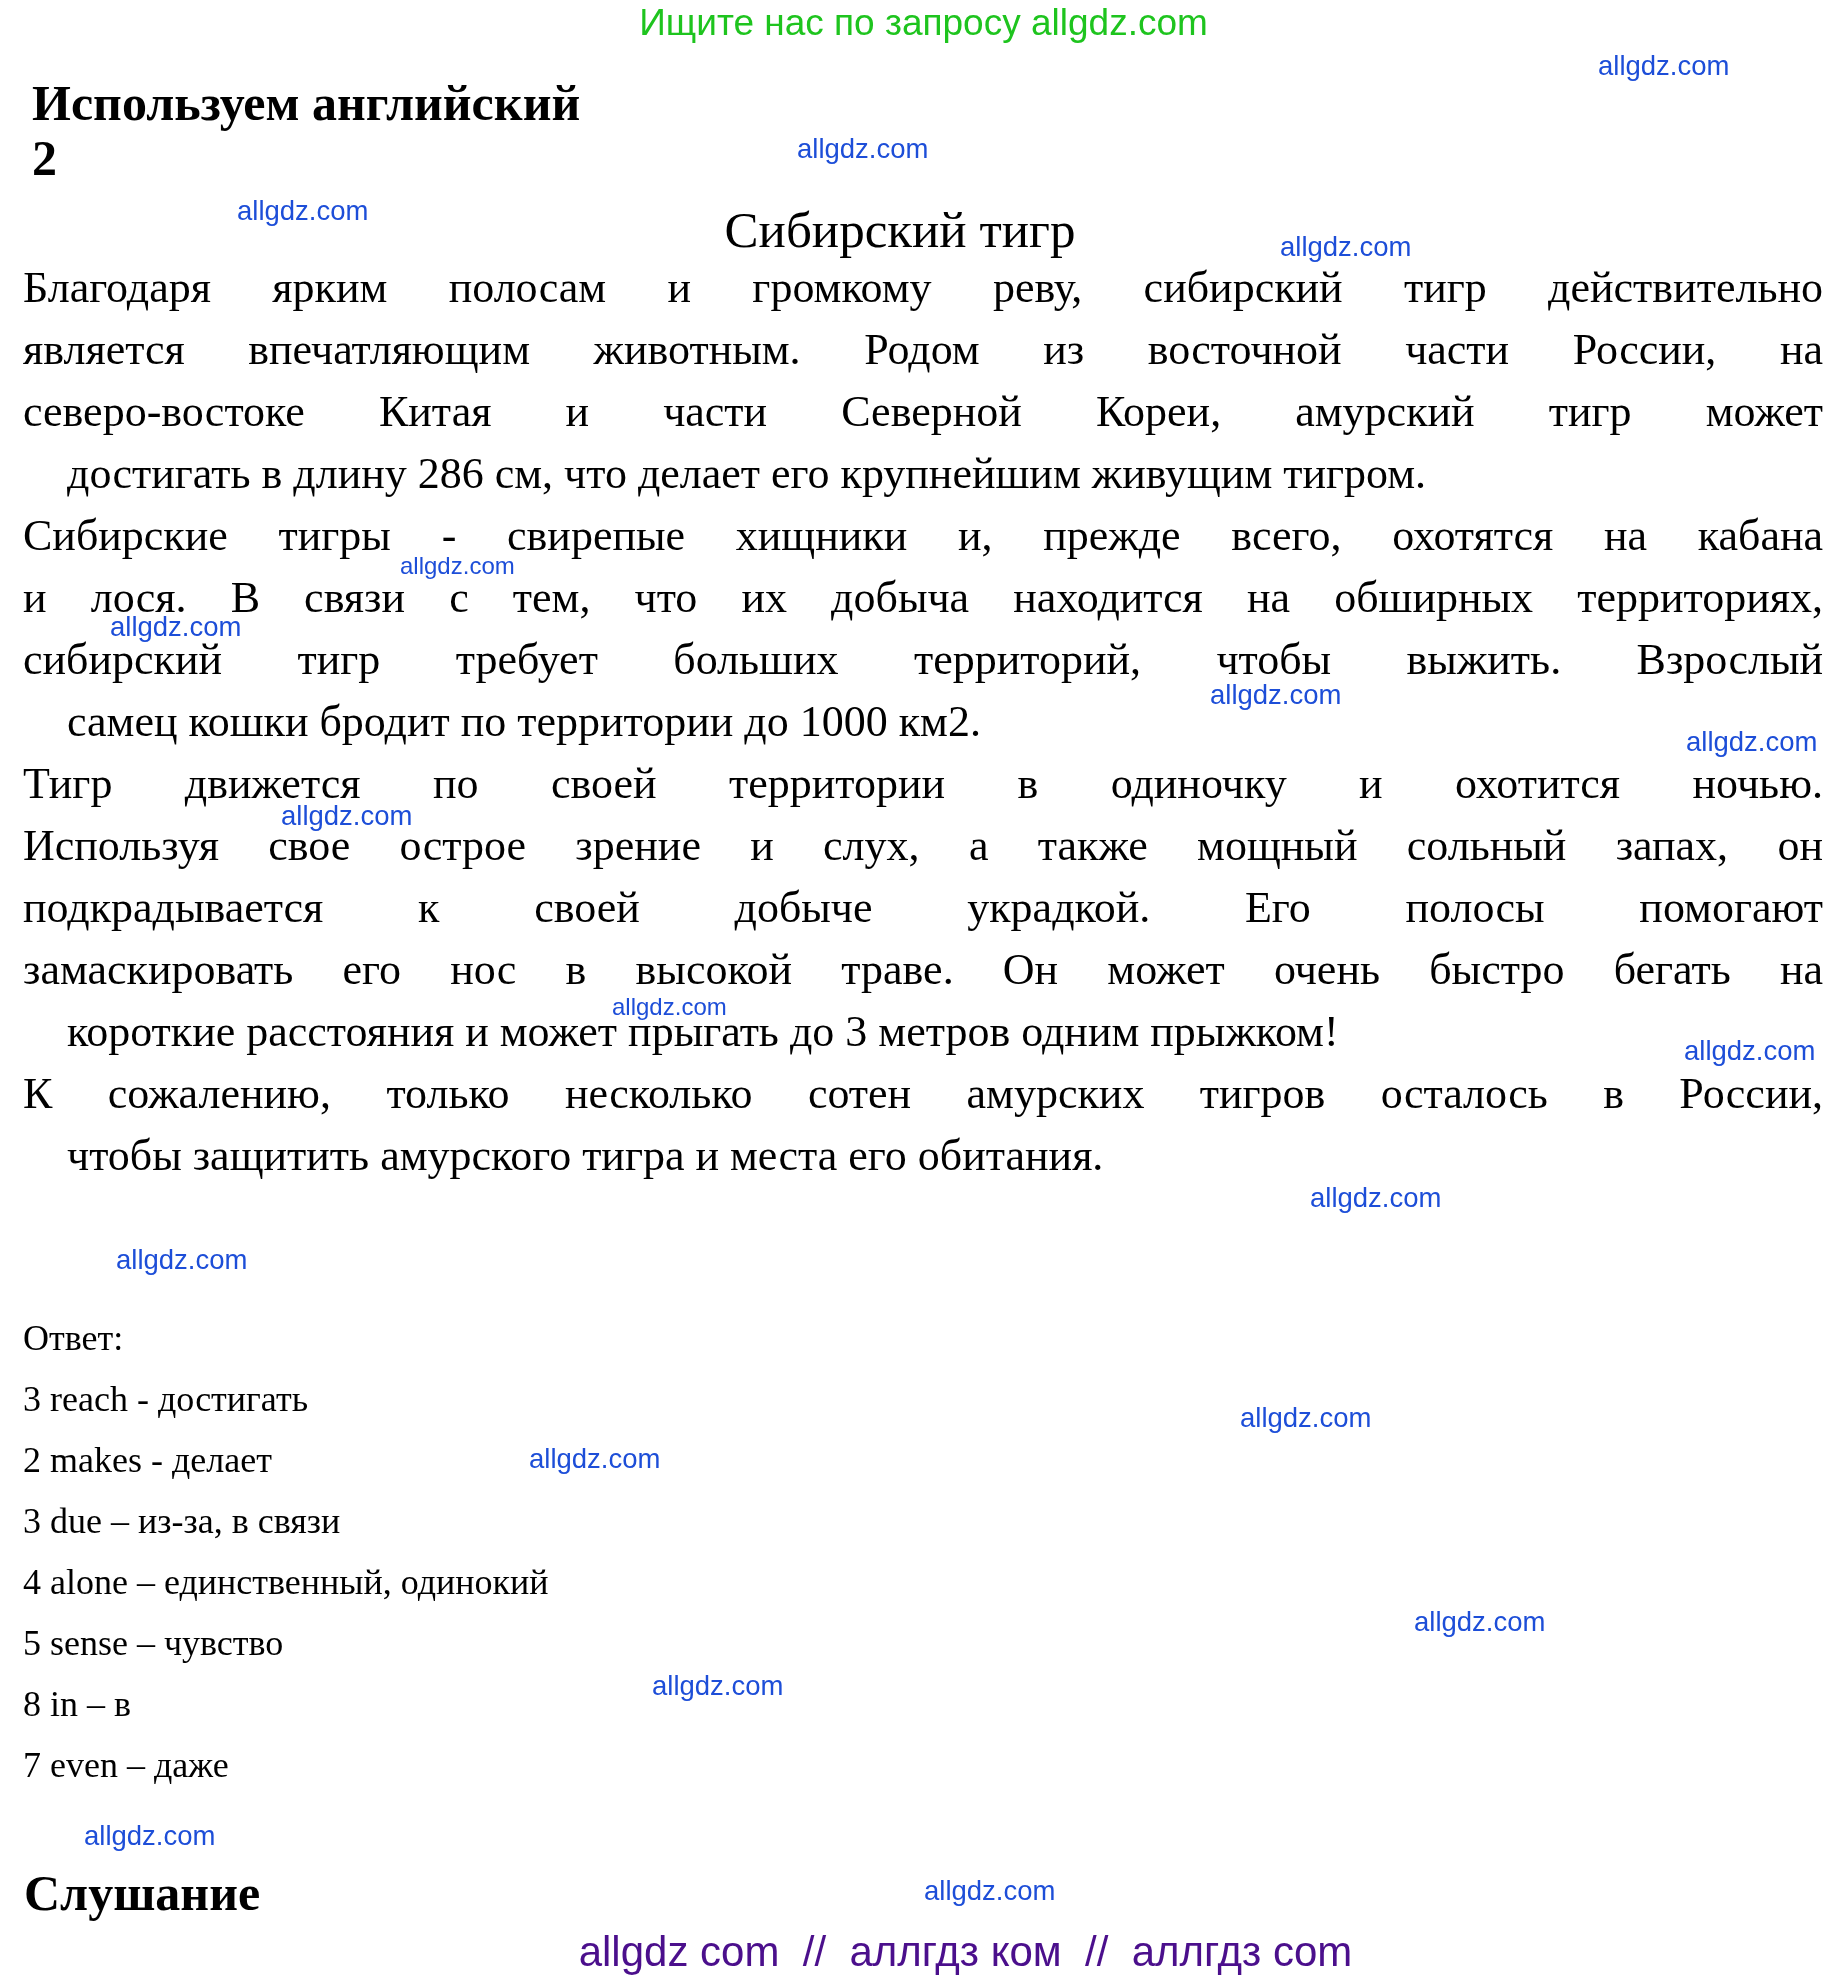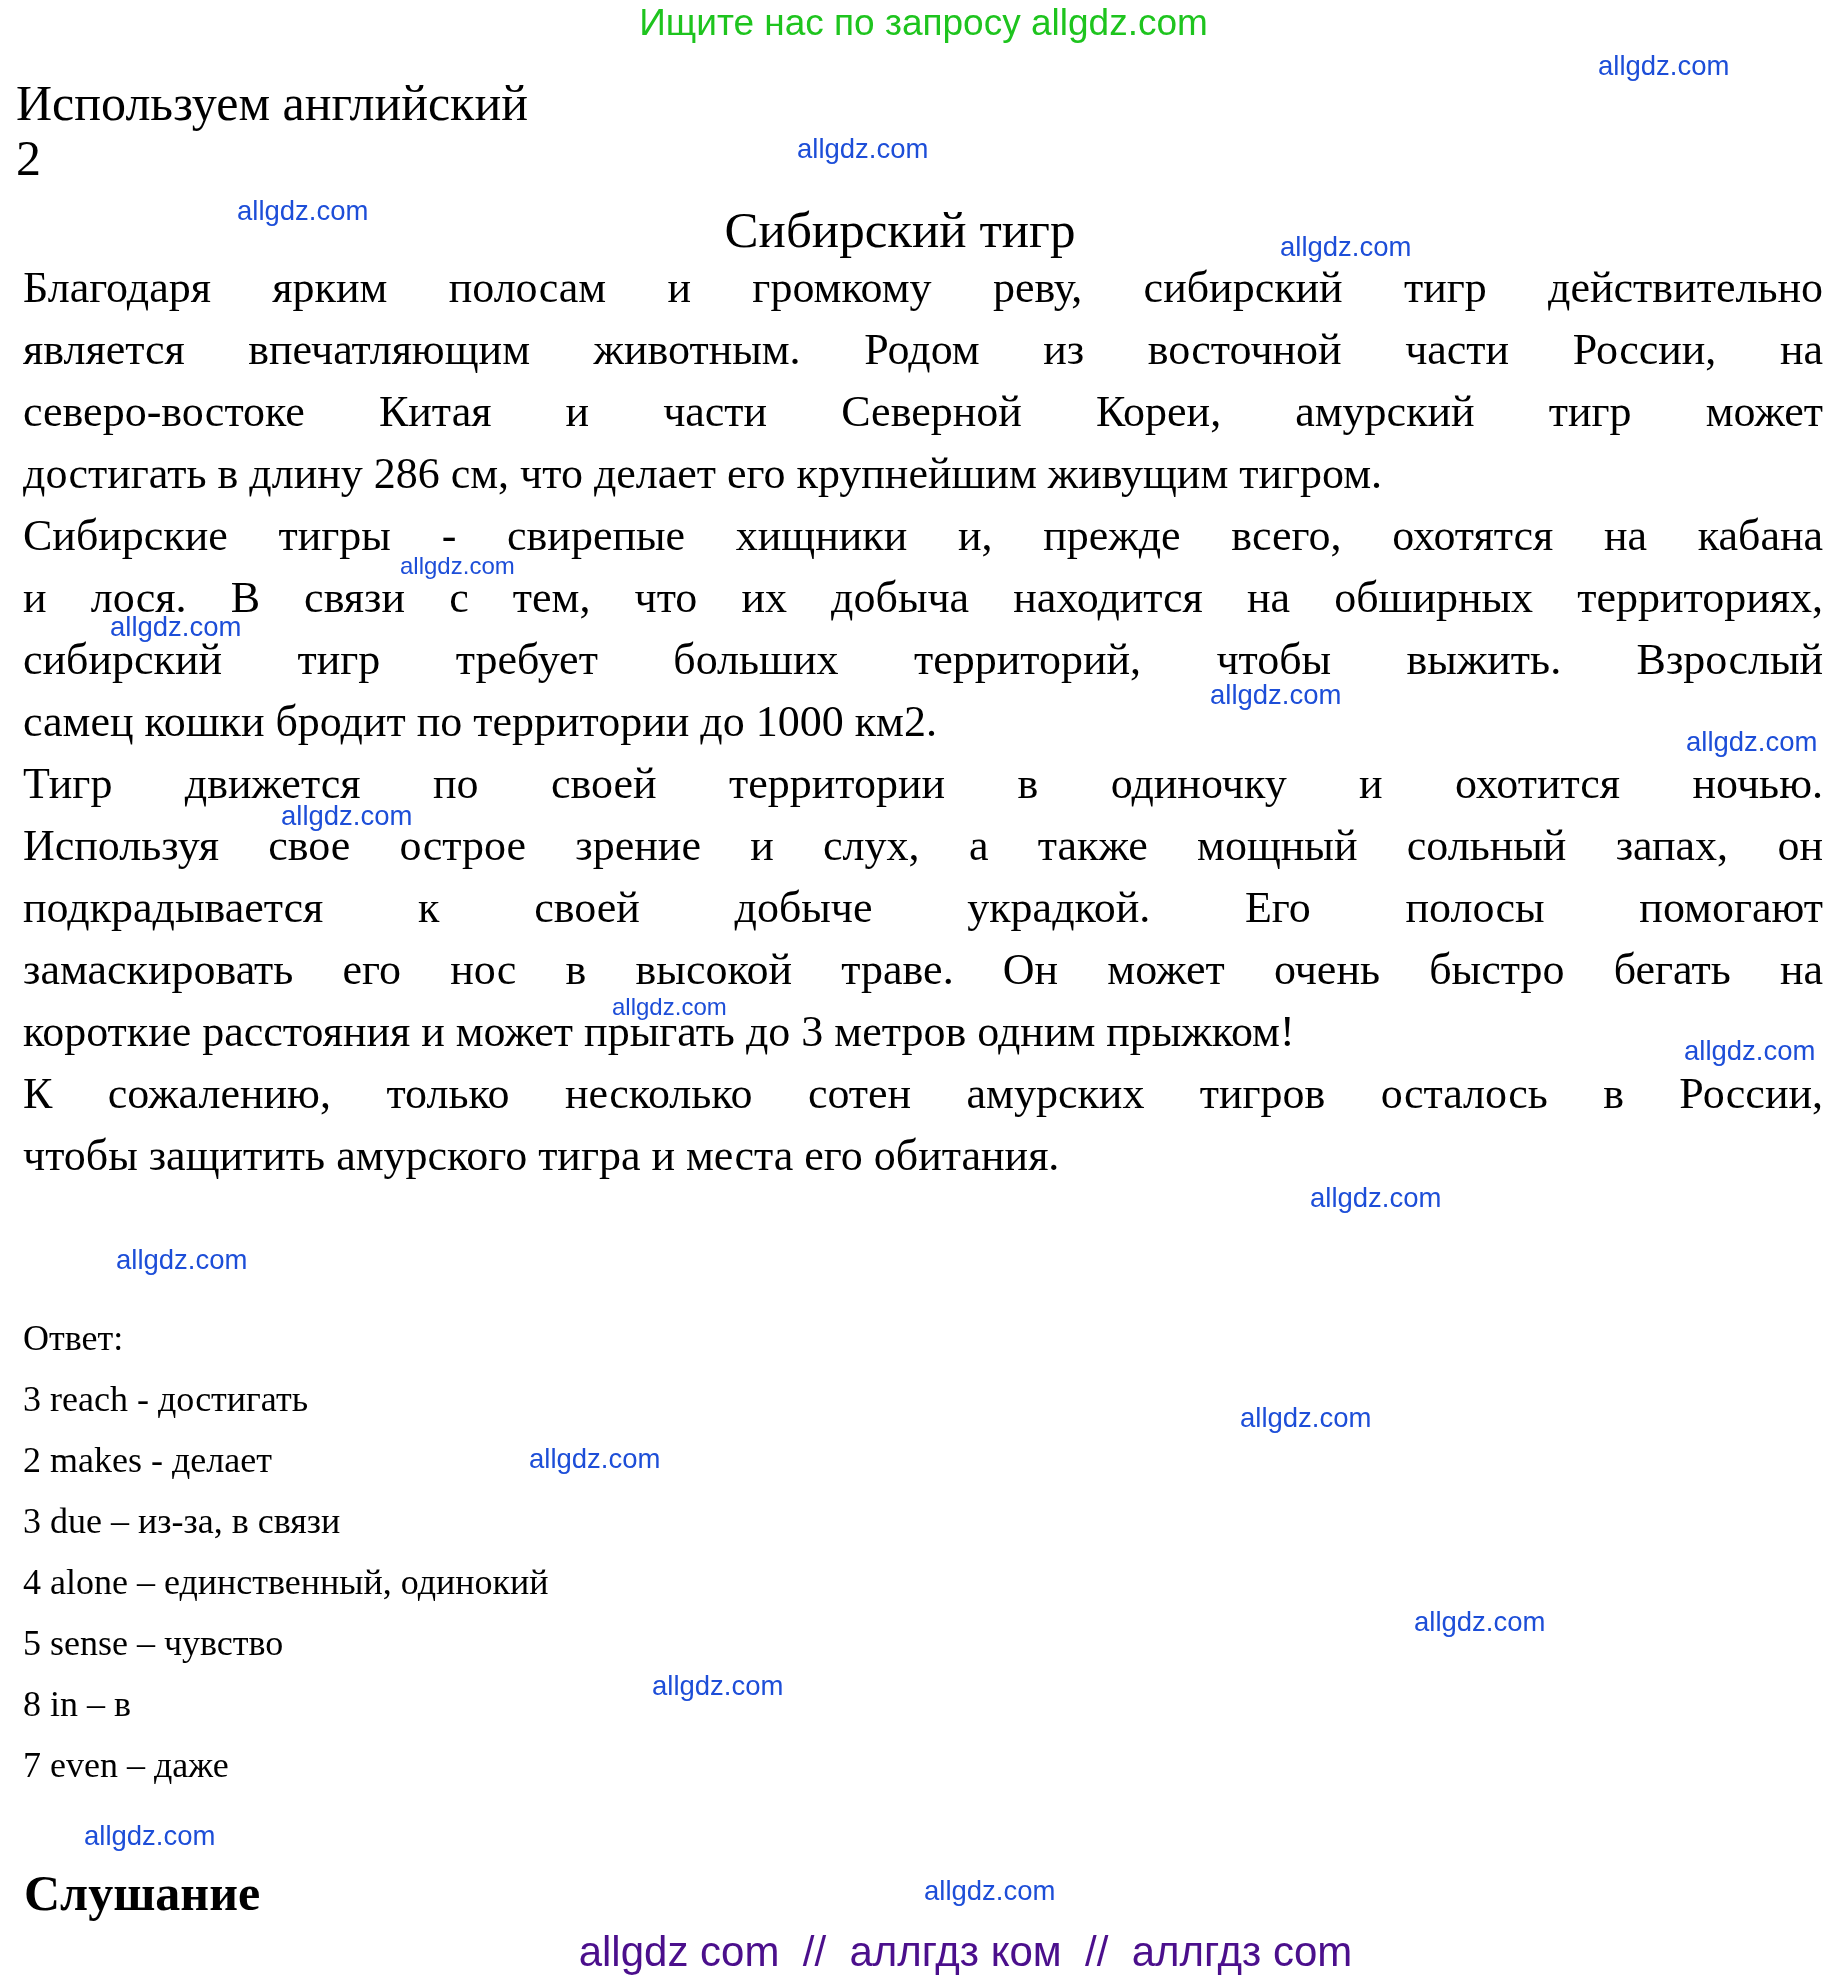--- a/index.html
+++ b/index.html
@@ -12,39 +12,40 @@
     color:#000;
   }
   .promo{
     position:absolute;left:0;top:1.8px;width:100%;
     text-align:center;
     font-family:"Liberation Sans", sans-serif;
     font-size:37px;font-weight:500;line-height:42px;
     color:#1ec41e;
   }
   .doc-heading{
-    position:absolute;left:16px;top:76px;
-    font-weight:normal;font-size:50px;line-height:55px;
+    position:absolute;left:32px;top:76px;
+    font-weight:bold;font-size:50px;line-height:55px;
     white-space:nowrap;
   }
   .article-title{
     position:absolute;left:0;top:202px;width:1800px;
     text-align:center;
     font-size:51px;line-height:57px;
   }
   .body-text{
     position:absolute;left:23px;top:257px;width:1800px;
     font-size:44px;line-height:62px;
   }
   .tline{
     text-align:justify;
     text-align-last:justify;
   }
   .tline.end{
     text-align-last:left;
+    margin-left:44px;
   }
   .answers{
     position:absolute;left:23px;top:1308px;width:1469px;
     font-size:36px;line-height:61px;
   }
   .subheading{
     position:absolute;left:24px;top:1866px;
     font-weight:bold;font-size:50px;line-height:55px;
   }
   .purple-footer{

